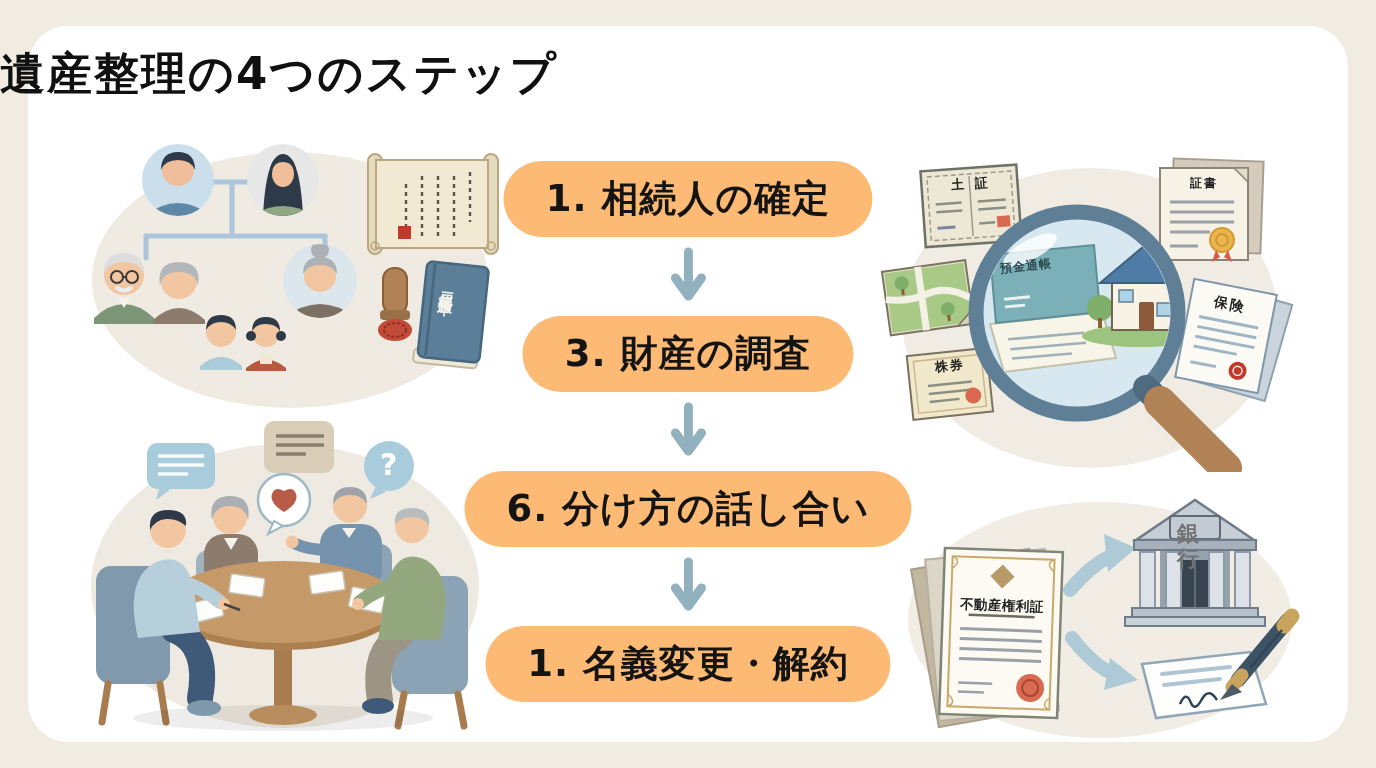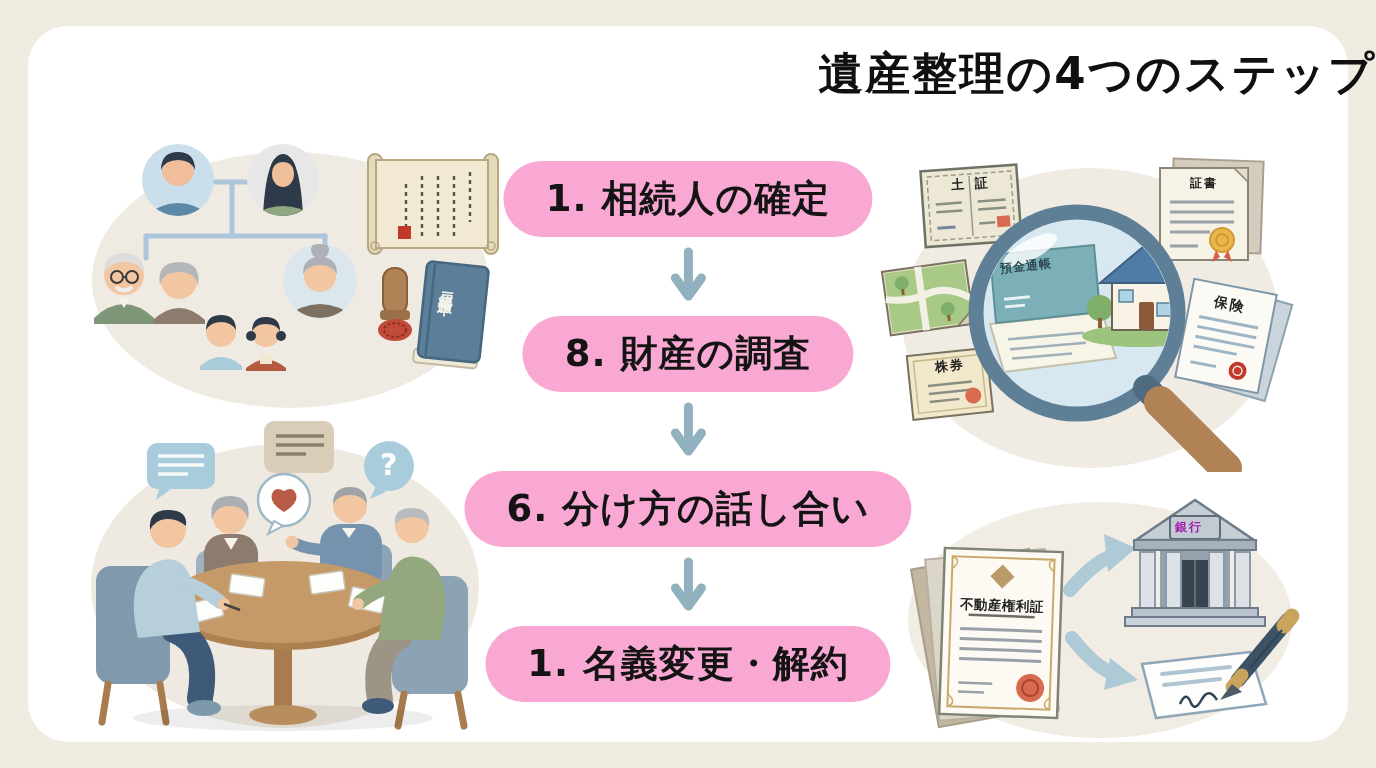--- a/index.html
+++ b/index.html
@@ -6,29 +6,29 @@
   body{
     width:1376px;height:768px;position:relative;overflow:hidden;
     background:#F0ECE2;
     font-family:"DejaVu Sans","Liberation Sans",sans-serif;
   }
   .card{
     position:absolute;left:28px;top:26px;right:28px;bottom:26px;
     background:#FFFFFF;border-radius:40px;
   }
   .title{
-    position:absolute;top:44px;left:0;width:100%;text-align:right;
+    position:absolute;top:44px;left:0;width:100%;text-align:left;
     font-size:45px;font-weight:800;color:#101010;letter-spacing:2px;
   }
   .steps{
     position:absolute;left:50%;top:161px;transform:translateX(-50%);
     display:flex;flex-direction:column;align-items:center;
   }
   .pill{
-    height:76px;padding:0 42px;border-radius:40px;background:#f9a8d4;
+    height:76px;padding:0 42px;border-radius:40px;background:#fdba74;
     display:flex;align-items:center;justify-content:center;
     font-size:37px;font-weight:700;color:#141414;letter-spacing:1px;white-space:nowrap;
   }
   .arrow-wrap{height:79px;display:flex;align-items:center;justify-content:center;}
   .ill{position:absolute;}
   .ill svg{position:absolute;left:0;top:0;}
   .lbl{position:absolute;font-weight:700;color:#222;line-height:1.15;}
   .lbl.vert{writing-mode:vertical-rl;text-orientation:upright;}
   .lbl.center{text-align:center;}
 </style>
@@ -43,21 +43,21 @@
   <div class="pill">
     <span>1. 相続人の確定</span>
   </div>
   <div class="arrow-wrap">
     <svg width="36" height="62" viewBox="0 0 36 62">
       <path d="M18 6 V42" stroke="#92B1BE" stroke-width="9" stroke-linecap="round" fill="none"></path>
       <path d="M5 32 L18 50 L31 32" stroke="#92B1BE" stroke-width="9" stroke-linecap="round" stroke-linejoin="round" fill="none"></path>
     </svg>
   </div>
   <div class="pill">
-    <span>8. 財産の調査</span>
+    <span>3. 財産の調査</span>
   </div>
   <div class="arrow-wrap">
     <svg width="36" height="62" viewBox="0 0 36 62">
       <path d="M18 6 V42" stroke="#92B1BE" stroke-width="9" stroke-linecap="round" fill="none"></path>
       <path d="M5 32 L18 50 L31 32" stroke="#92B1BE" stroke-width="9" stroke-linecap="round" stroke-linejoin="round" fill="none"></path>
     </svg>
   </div>
   <div class="pill">
     <span>6. 分け方の話し合い</span>
   </div>
@@ -473,14 +473,14 @@
     </g>
     <g>
       <path d="M340 192 L390 132" stroke="#3E5266" stroke-width="15" stroke-linecap="round"></path>
       <path d="M386 138 L394 128" stroke="#C9A45C" stroke-width="15" stroke-linecap="round"></path>
       <path d="M334 199 L344 187" stroke="#C9A45C" stroke-width="13" stroke-linecap="round"></path>
       <polygon points="322,212 334,196 344,204" fill="#4E5A66"></polygon>
       <path d="M352 180 L384 142" stroke="#2E4258" stroke-width="2"></path>
     </g>
   </svg>
   <div class="lbl center" style="left:52px;top:110px;width:104px;font-size:13.5px;letter-spacing:0.5px;transform:rotate(2deg);color:#222;">不動産権利証</div>
-  <div class="lbl center" style="left:272px;top:33px;width:38px;font-size:12px;letter-spacing:2px;color:#a21caf;">銀行</div>
+  <div class="lbl center" style="left:272px;top:33px;width:38px;font-size:22px;letter-spacing:2px;color:#737373;">銀行</div>
 </div>
 
 </body></html>

